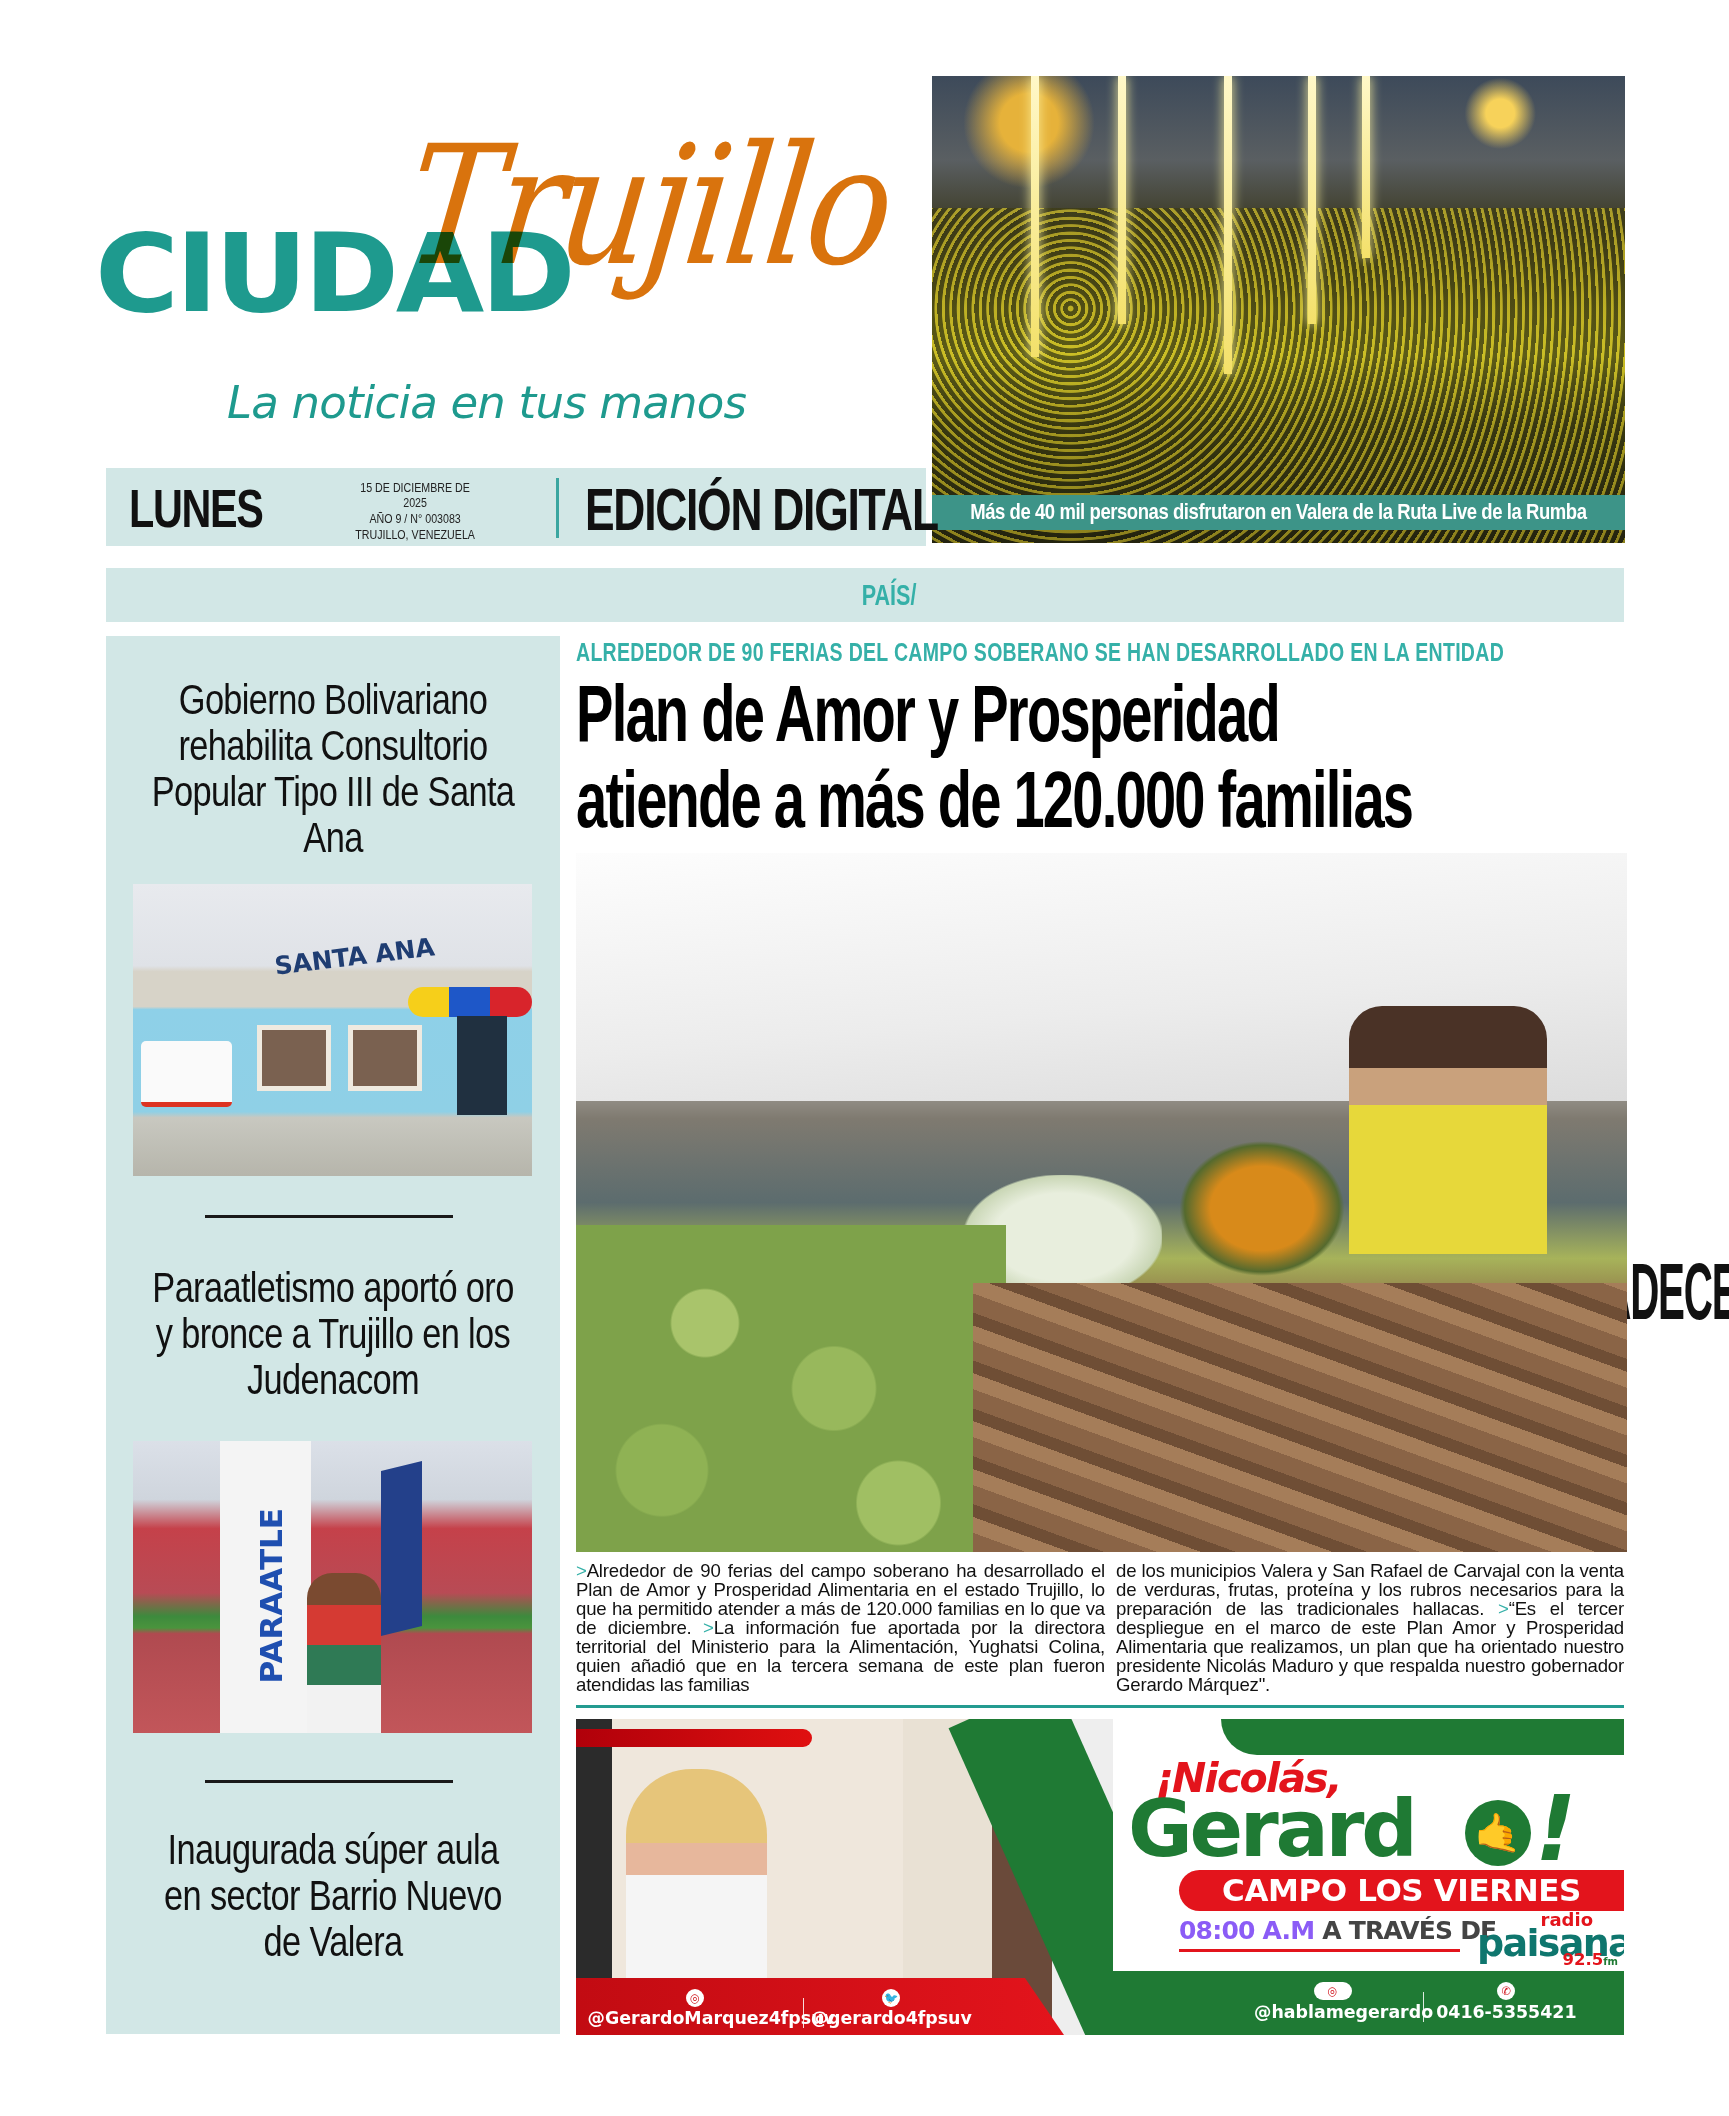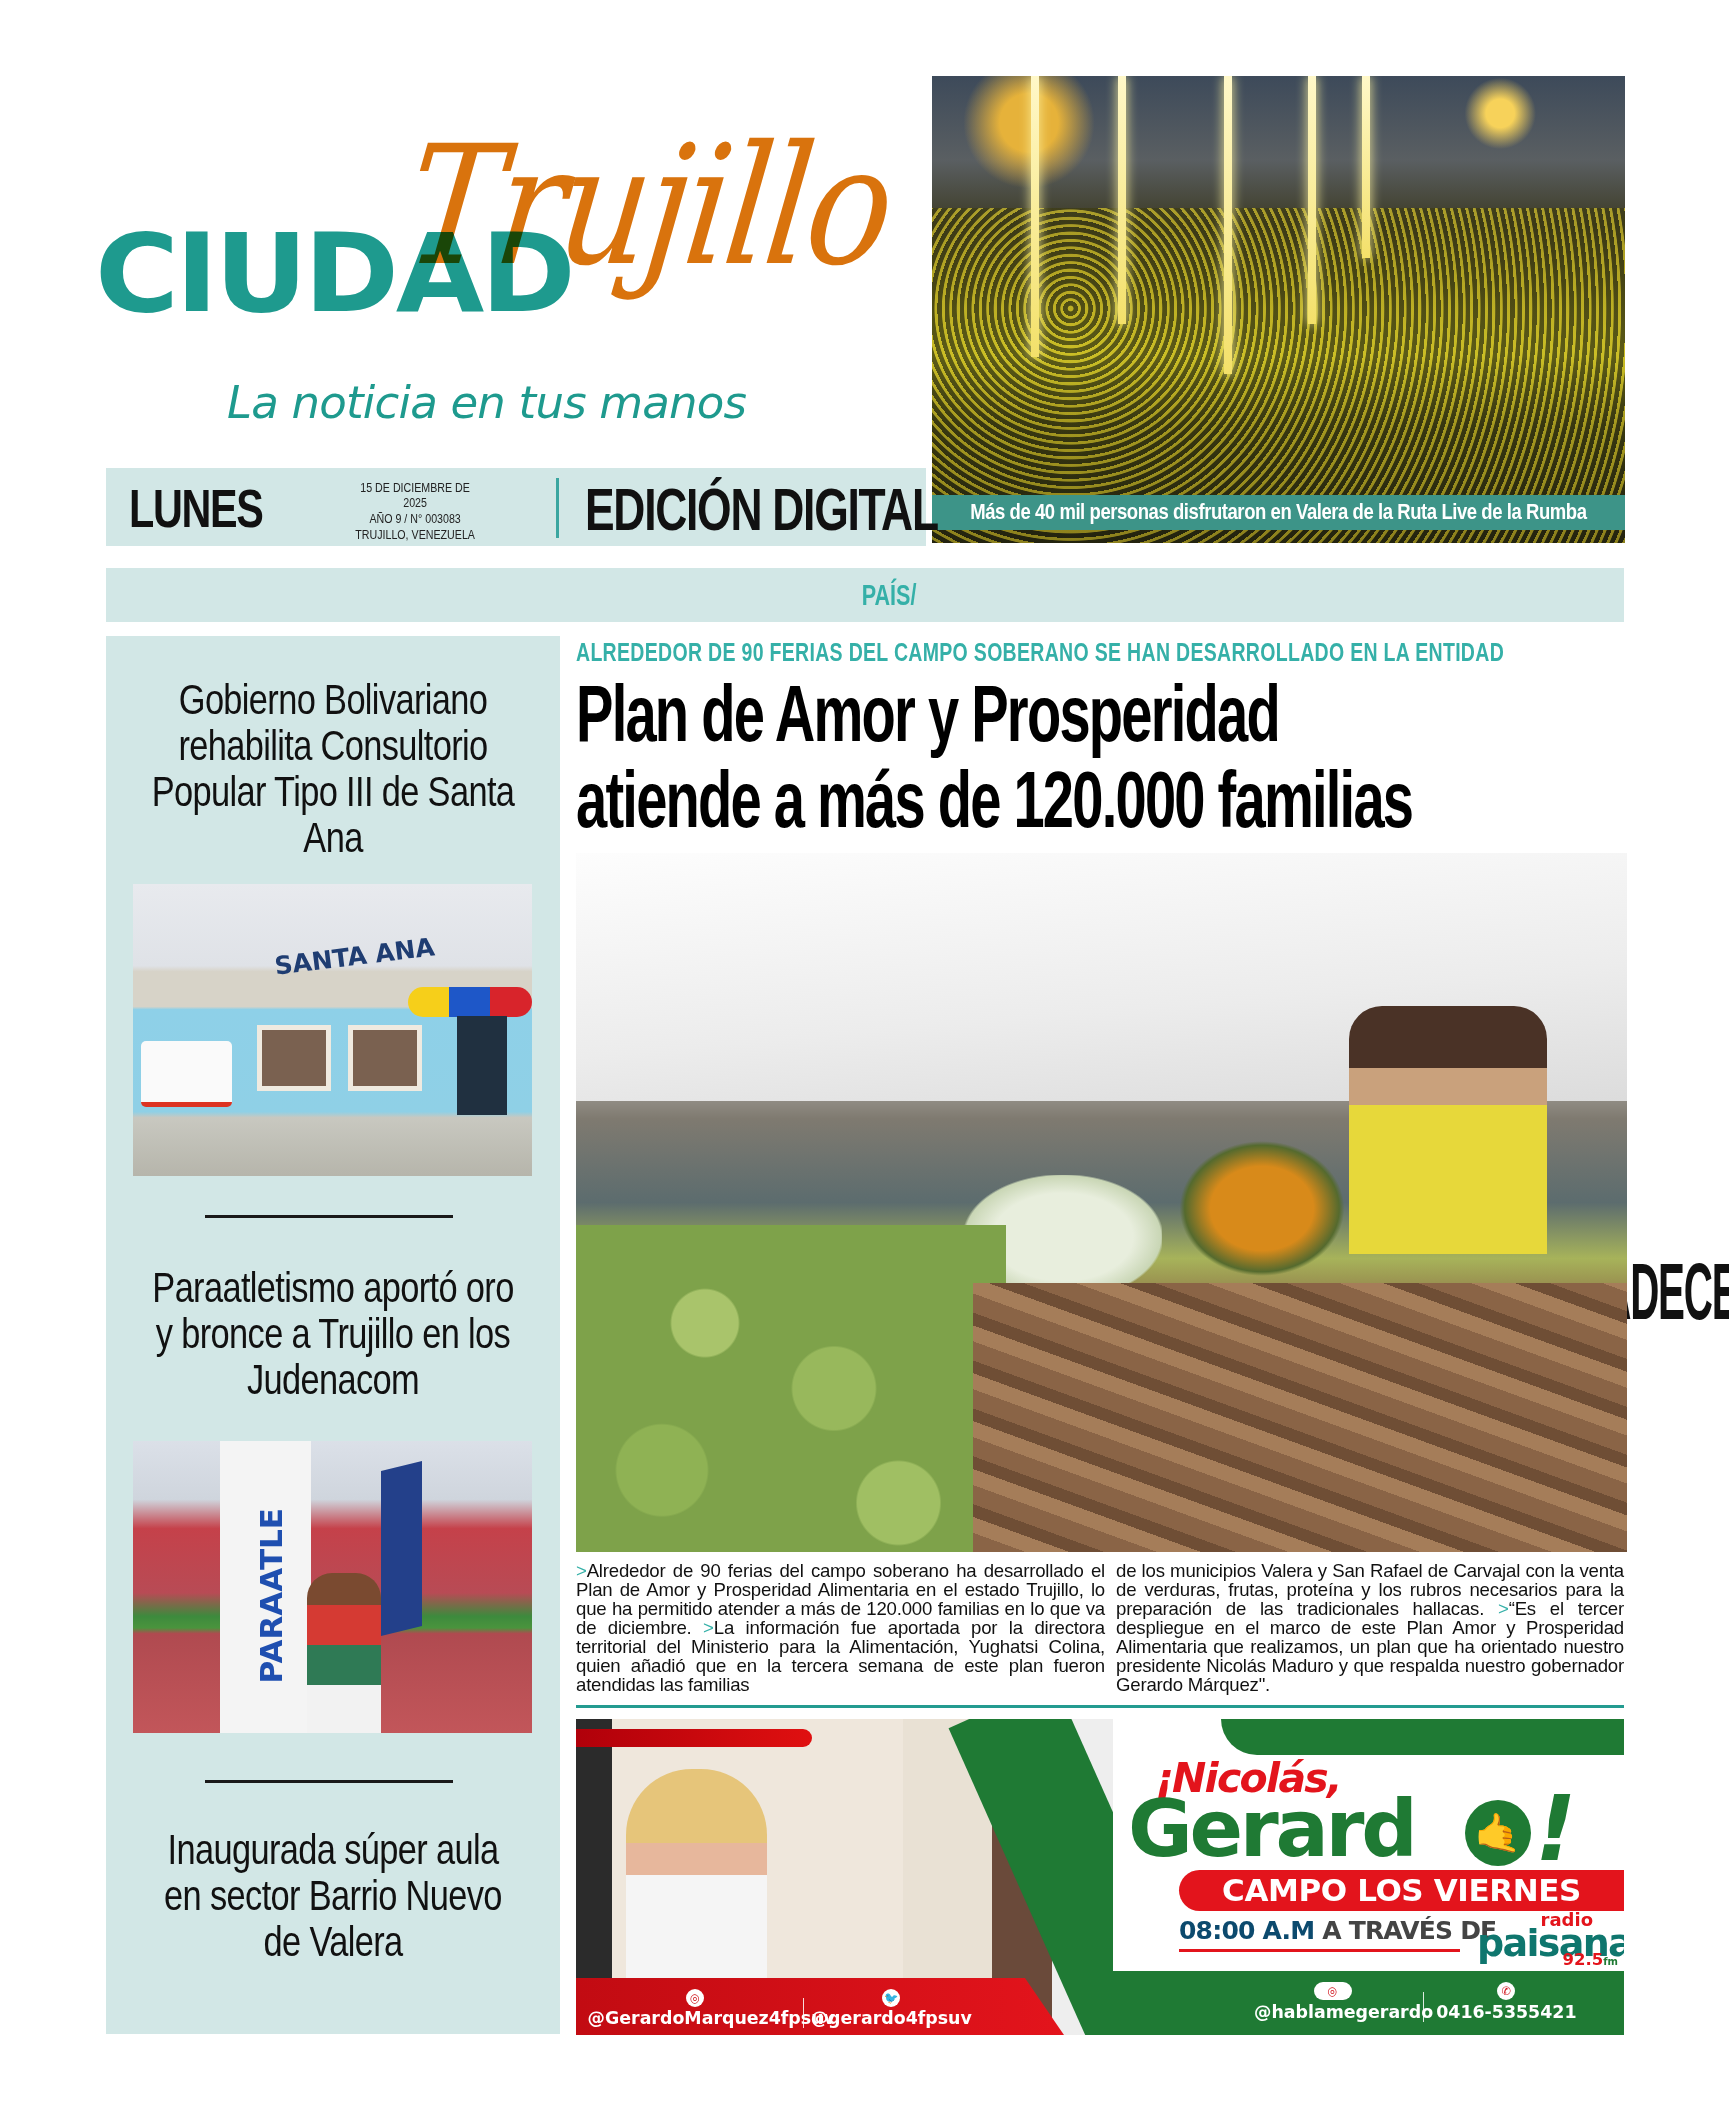--- a/index.html
+++ b/index.html
@@ -231,21 +231,21 @@
   .ad .hand-icon {
     position: absolute; left: 889px; top: 81px; width: 66px; height: 66px; border-radius: 50%; background: #1f7a34; color: #fff;
     font-size: 38px; line-height: 66px; text-align: center;
   }
   .ad .excl { position: absolute; left: 959px; top: 64px; font-family: "DejaVu Sans", sans-serif; font-weight: 900; font-size: 91px; color: #1f7a34; font-style: italic; line-height: 1; }
   .ad .viernes {
     position: absolute; left: 603px; top: 151px; width: 445px; height: 41px; background: #e3141c; border-radius: 21.5px 0 0 21.5px;
     color: #fff; font-family: "DejaVu Sans", sans-serif; font-weight: 900; font-size: 31px; text-align: center; line-height: 41px; letter-spacing: -0.4px;
   }
   .ad .time-line { position: absolute; left: 603px; top: 197px; font-family: "DejaVu Sans", sans-serif; font-weight: 900; font-size: 25px; letter-spacing: -0.8px; white-space: nowrap; }
-  .ad .time-line .t { color: #0c4a6e; }
+  .ad .time-line .t { color: #8b5cf6; }
   .ad .time-line .v { color: #444; }
   .ad .time-underline { position: absolute; left: 603px; top: 230px; width: 281px; height: 3.3px; background: #e3141c; }
   .ad .radio-logo { position: absolute; left: 901px; top: 190px; width: 141px; height: 62px; }
   .ad .radio-logo .r { position: absolute; right: 25px; top: 0; color: #e3141c; font-family: "DejaVu Sans", sans-serif; font-size: 18px; font-weight: 700; }
   .ad .radio-logo .p { position: absolute; left: 0; top: 11.6px; color: #0f766e; font-family: "DejaVu Sans", sans-serif; font-size: 38px; font-weight: 900; letter-spacing: -1.7px; }
   .ad .radio-logo .f { position: absolute; right: 0; top: 41px; color: #e3141c; font-family: "DejaVu Sans", sans-serif; font-size: 16.5px; font-weight: 900; }
   .ad .socials-right { position: absolute; left: 678px; top: 263px; display: flex; align-items: flex-end; gap: 11.6px; }
   .ad .socials-right .sep, .ad .socials-left .sep { width: 1.7px; height: 30px; background: rgba(255,255,255,.85); }
 </style>
 </head>

